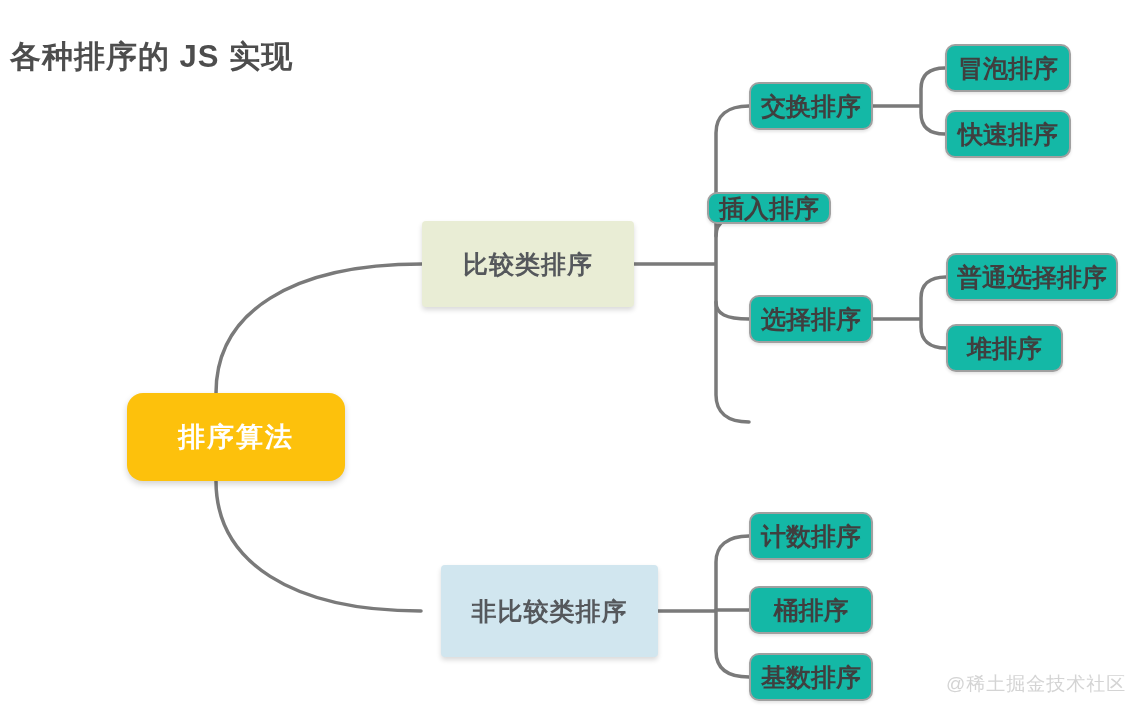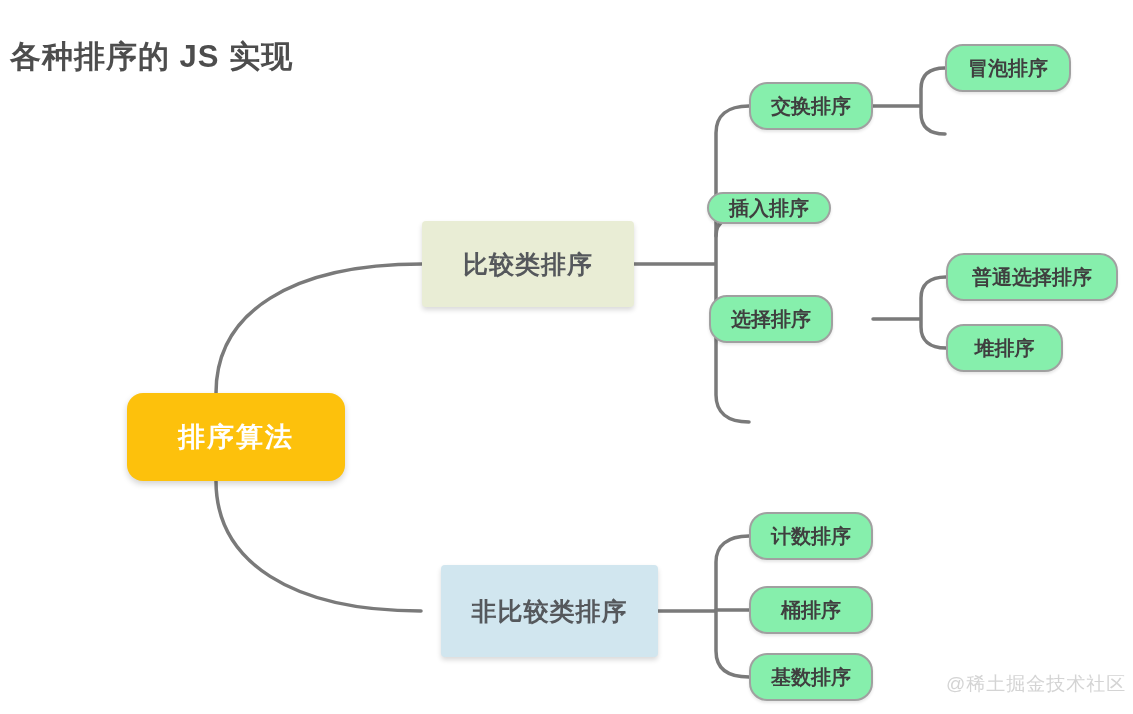--- a/index.html
+++ b/index.html
@@ -26,22 +26,22 @@
     box-shadow:0 3px 6px rgba(0,0,0,.18);
     margin-left:20px;
   }
   .branch {
     color:#55585c; border-radius:4px; font-size:25px; letter-spacing:1px;
     box-shadow:0 3px 5px rgba(0,0,0,.15);
   }
   .branch.green { background:#e9edd5; }
   .branch.blue  { background:#d1e6ef;margin-left:20px; }
   .leaf {
-    background:#86efac; border:2px solid #a0a0a0; border-radius:18px;
-    color:#3f3f3f; font-size:20px;
+    background:#14b8a6; border:2px solid #a0a0a0; border-radius:10px;
+    color:#3f3f3f; font-size:25px;
     box-shadow:0 2px 3px rgba(0,0,0,.10);
   }
   .watermark {
     position:absolute; left:946px; top:671px;
     font-size:19px; color:#d4d4d4; letter-spacing:1px;
   }
 </style>
 </head>
 <body>
 
@@ -73,22 +73,23 @@
 
   <div class="page-title">各种排序的 JS 实现</div>
 
   <div class="node root" style="left:107px;top:393px;width:218px;height:88px">排序算法</div>
 
   <div class="node branch green" style="left:422px;top:221px;width:212px;height:86px">比较类排序</div>
   <div class="node branch blue" style="left:421px;top:565px;width:217px;height:92px">非比较类排序</div>
 
   <div class="node leaf" style="left:749px;top:82px;width:124px;height:48px">交换排序</div>
   <div class="node leaf" style="left:945px;top:44px;width:126px;height:48px">冒泡排序</div>
+  <div class="node leaf" style="left:945px;top:110px;width:126px;height:48px">快速排序</div>
   <div class="node leaf" style="left:707px;top:192px;width:124px;height:32px">插入排序</div>
-  <div class="node leaf" style="left:709px;top:295px;width:124px;height:48px">选择排序</div>
+  <div class="node leaf" style="left:749px;top:295px;width:124px;height:48px">选择排序</div>
   <div class="node leaf" style="left:946px;top:253px;width:172px;height:48px">普通选择排序</div>
   <div class="node leaf" style="left:946px;top:324px;width:117px;height:48px">堆排序</div>
 
   <div class="node leaf" style="left:749px;top:512px;width:124px;height:48px">计数排序</div>
   <div class="node leaf" style="left:749px;top:586px;width:124px;height:48px">桶排序</div>
   <div class="node leaf" style="left:749px;top:653px;width:124px;height:48px">基数排序</div>
 
   <div class="watermark">@稀土掘金技术社区</div>
 
 </div>

